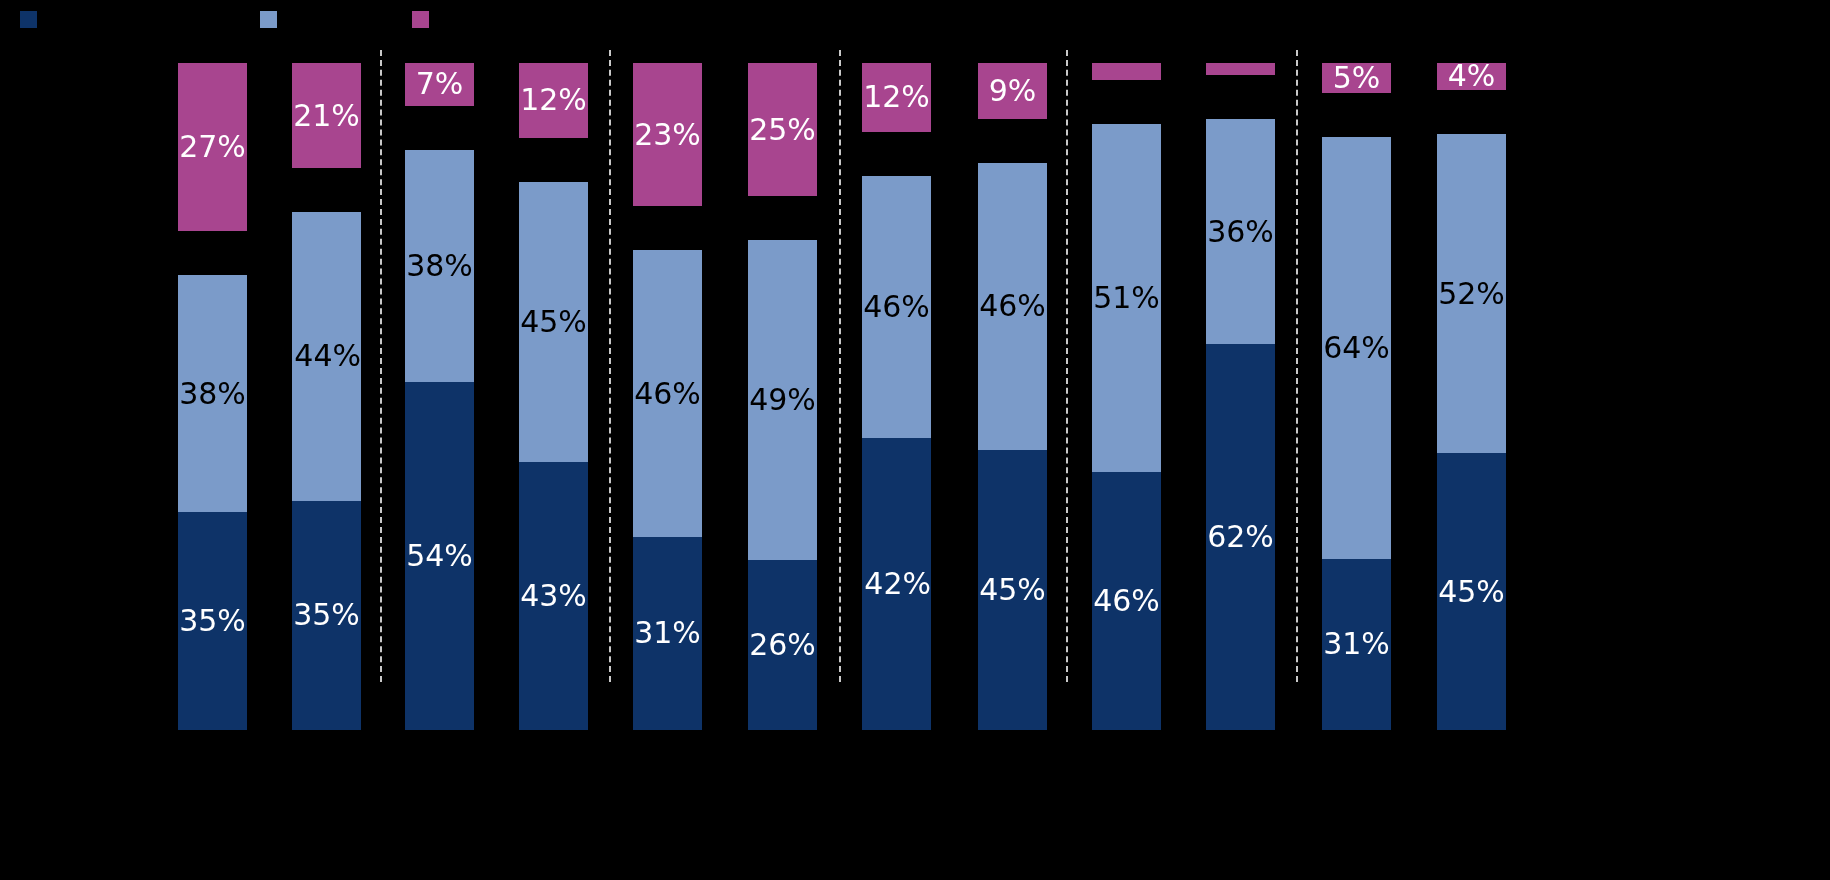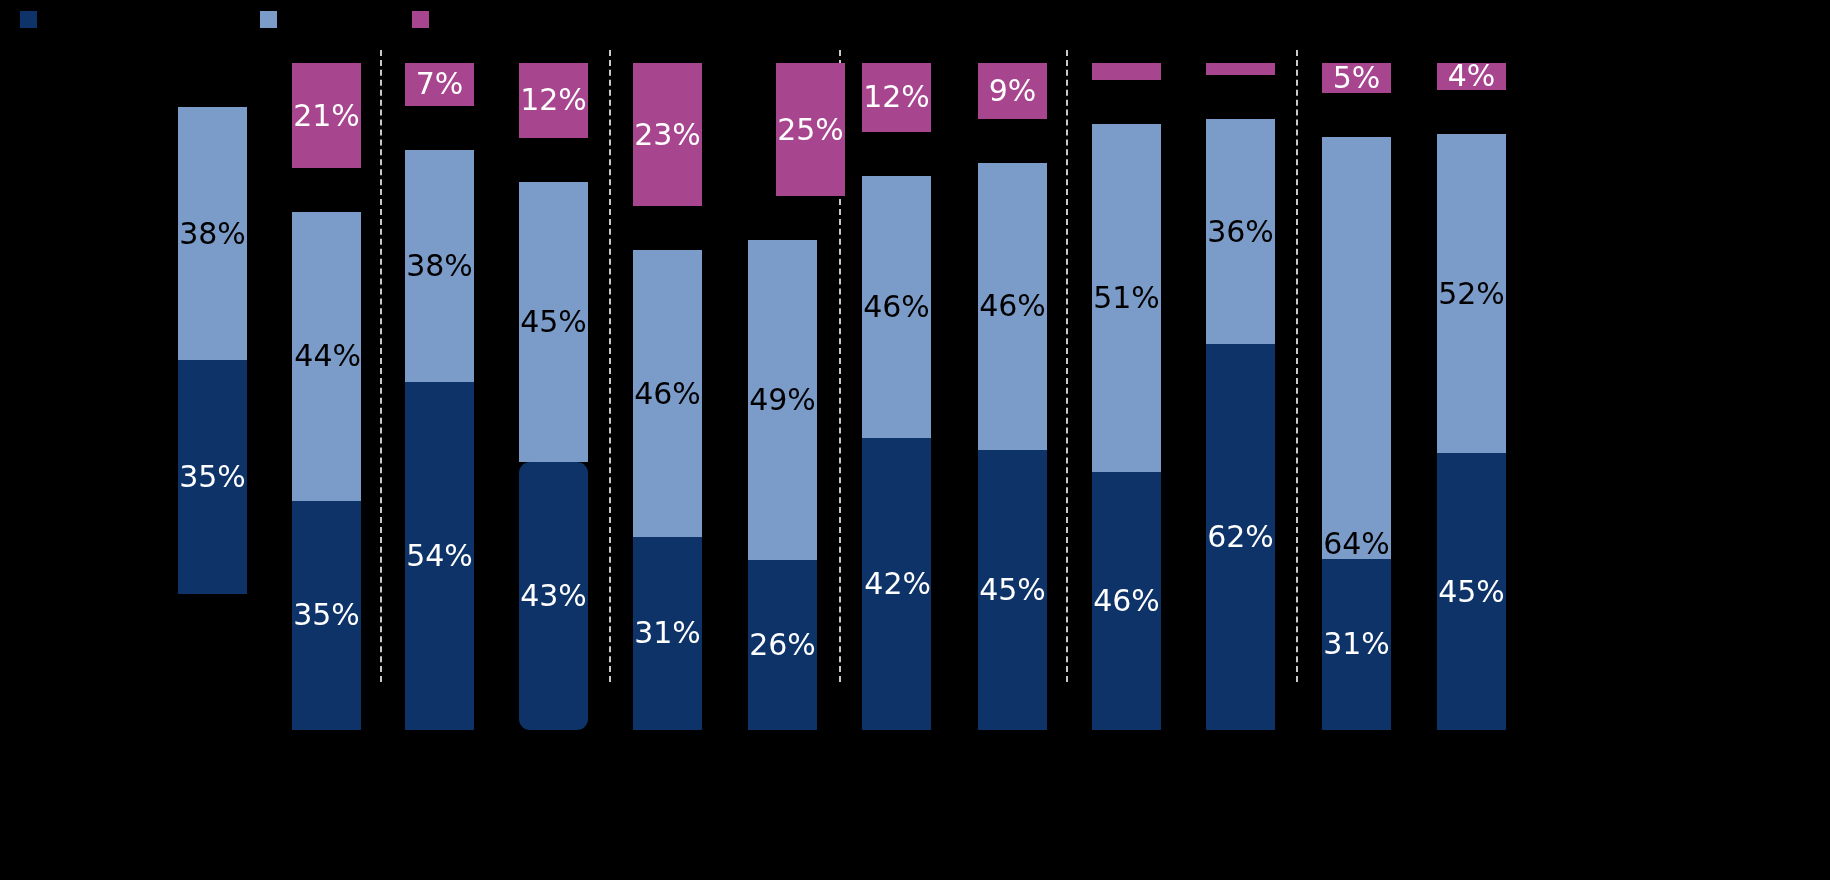--- a/index.html
+++ b/index.html
@@ -121,20 +121,23 @@
       </div>
     </div>
 
   <div id="plot">
       <div class="divider" style="left: 380px;"></div>
       <div class="divider" style="left: 609px;"></div>
       <div class="divider" style="left: 839px;"></div>
       <div class="divider" style="left: 1066px;"></div>
       <div class="divider" style="left: 1296px;"></div>
       <div class="bar" style="left: 178px; width: 69px; height: 667px;">
+        <div class="seg top" style="height: 180.09px;">
+          <span class="seg-label">27%</span>
+        </div>
         <div class="seg middle" style="height: 253.46px;">
           <span class="seg-label">38%</span>
         </div>
         <div class="seg bottom" style="height: 233.45px;">
           <span class="seg-label">35%</span>
         </div>
       </div>
       <div class="bar" style="left: 292px; width: 69px; height: 667px;">
         <div class="seg top" style="height: 107px;">
           <span class="seg-label">21%</span>
@@ -157,37 +160,37 @@
           <span class="seg-label">54%</span>
         </div>
       </div>
       <div class="bar" style="left: 519px; width: 69px; height: 667px;">
         <div class="seg top" style="height: 80.04px;">
           <span class="seg-label">12%</span>
         </div>
         <div class="seg middle" style="height: 300.15px;">
           <span class="seg-label">45%</span>
         </div>
-        <div class="seg bottom" style="height: 286.81px; border-radius: 11px;">
+        <div class="seg bottom" style="height: 286.81px;">
           <span class="seg-label">43%</span>
         </div>
       </div>
       <div class="bar" style="left: 633px; width: 69px; height: 667px;">
         <div class="seg top" style="height: 153.41px;">
           <span class="seg-label">23%</span>
         </div>
         <div class="seg middle" style="height: 306.82px;">
           <span class="seg-label">46%</span>
         </div>
         <div class="seg bottom" style="height: 206.77px;">
           <span class="seg-label">31%</span>
         </div>
       </div>
       <div class="bar" style="left: 748px; width: 69px; height: 667px;">
-        <div class="seg top" style="height: 136px; margin-left: 28px;">
+        <div class="seg top" style="height: 136px;">
           <span class="seg-label">25%</span>
         </div>
         <div class="seg middle" style="height: 326.83px;">
           <span class="seg-label">49%</span>
         </div>
         <div class="seg bottom" style="height: 173.42px;">
           <span class="seg-label">26%</span>
         </div>
       </div>
       <div class="bar" style="left: 862px; width: 69px; height: 667px;">
@@ -231,21 +234,21 @@
           <span class="seg-label">36%</span>
         </div>
         <div class="seg bottom" style="height: 413.54px;">
           <span class="seg-label">62%</span>
         </div>
       </div>
       <div class="bar" style="left: 1322px; width: 69px; height: 667px;">
         <div class="seg top" style="height: 33.35px;">
           <span class="seg-label">5%</span>
         </div>
-        <div class="seg middle" style="height: 510px; align-items: flex-end;">
+        <div class="seg middle" style="height: 510px;">
           <span class="seg-label">64%</span>
         </div>
         <div class="seg bottom" style="height: 206.77px;">
           <span class="seg-label">31%</span>
         </div>
       </div>
       <div class="bar" style="left: 1437px; width: 69px; height: 667px;">
         <div class="seg top" style="height: 26.68px;">
           <span class="seg-label">4%</span>
         </div>

